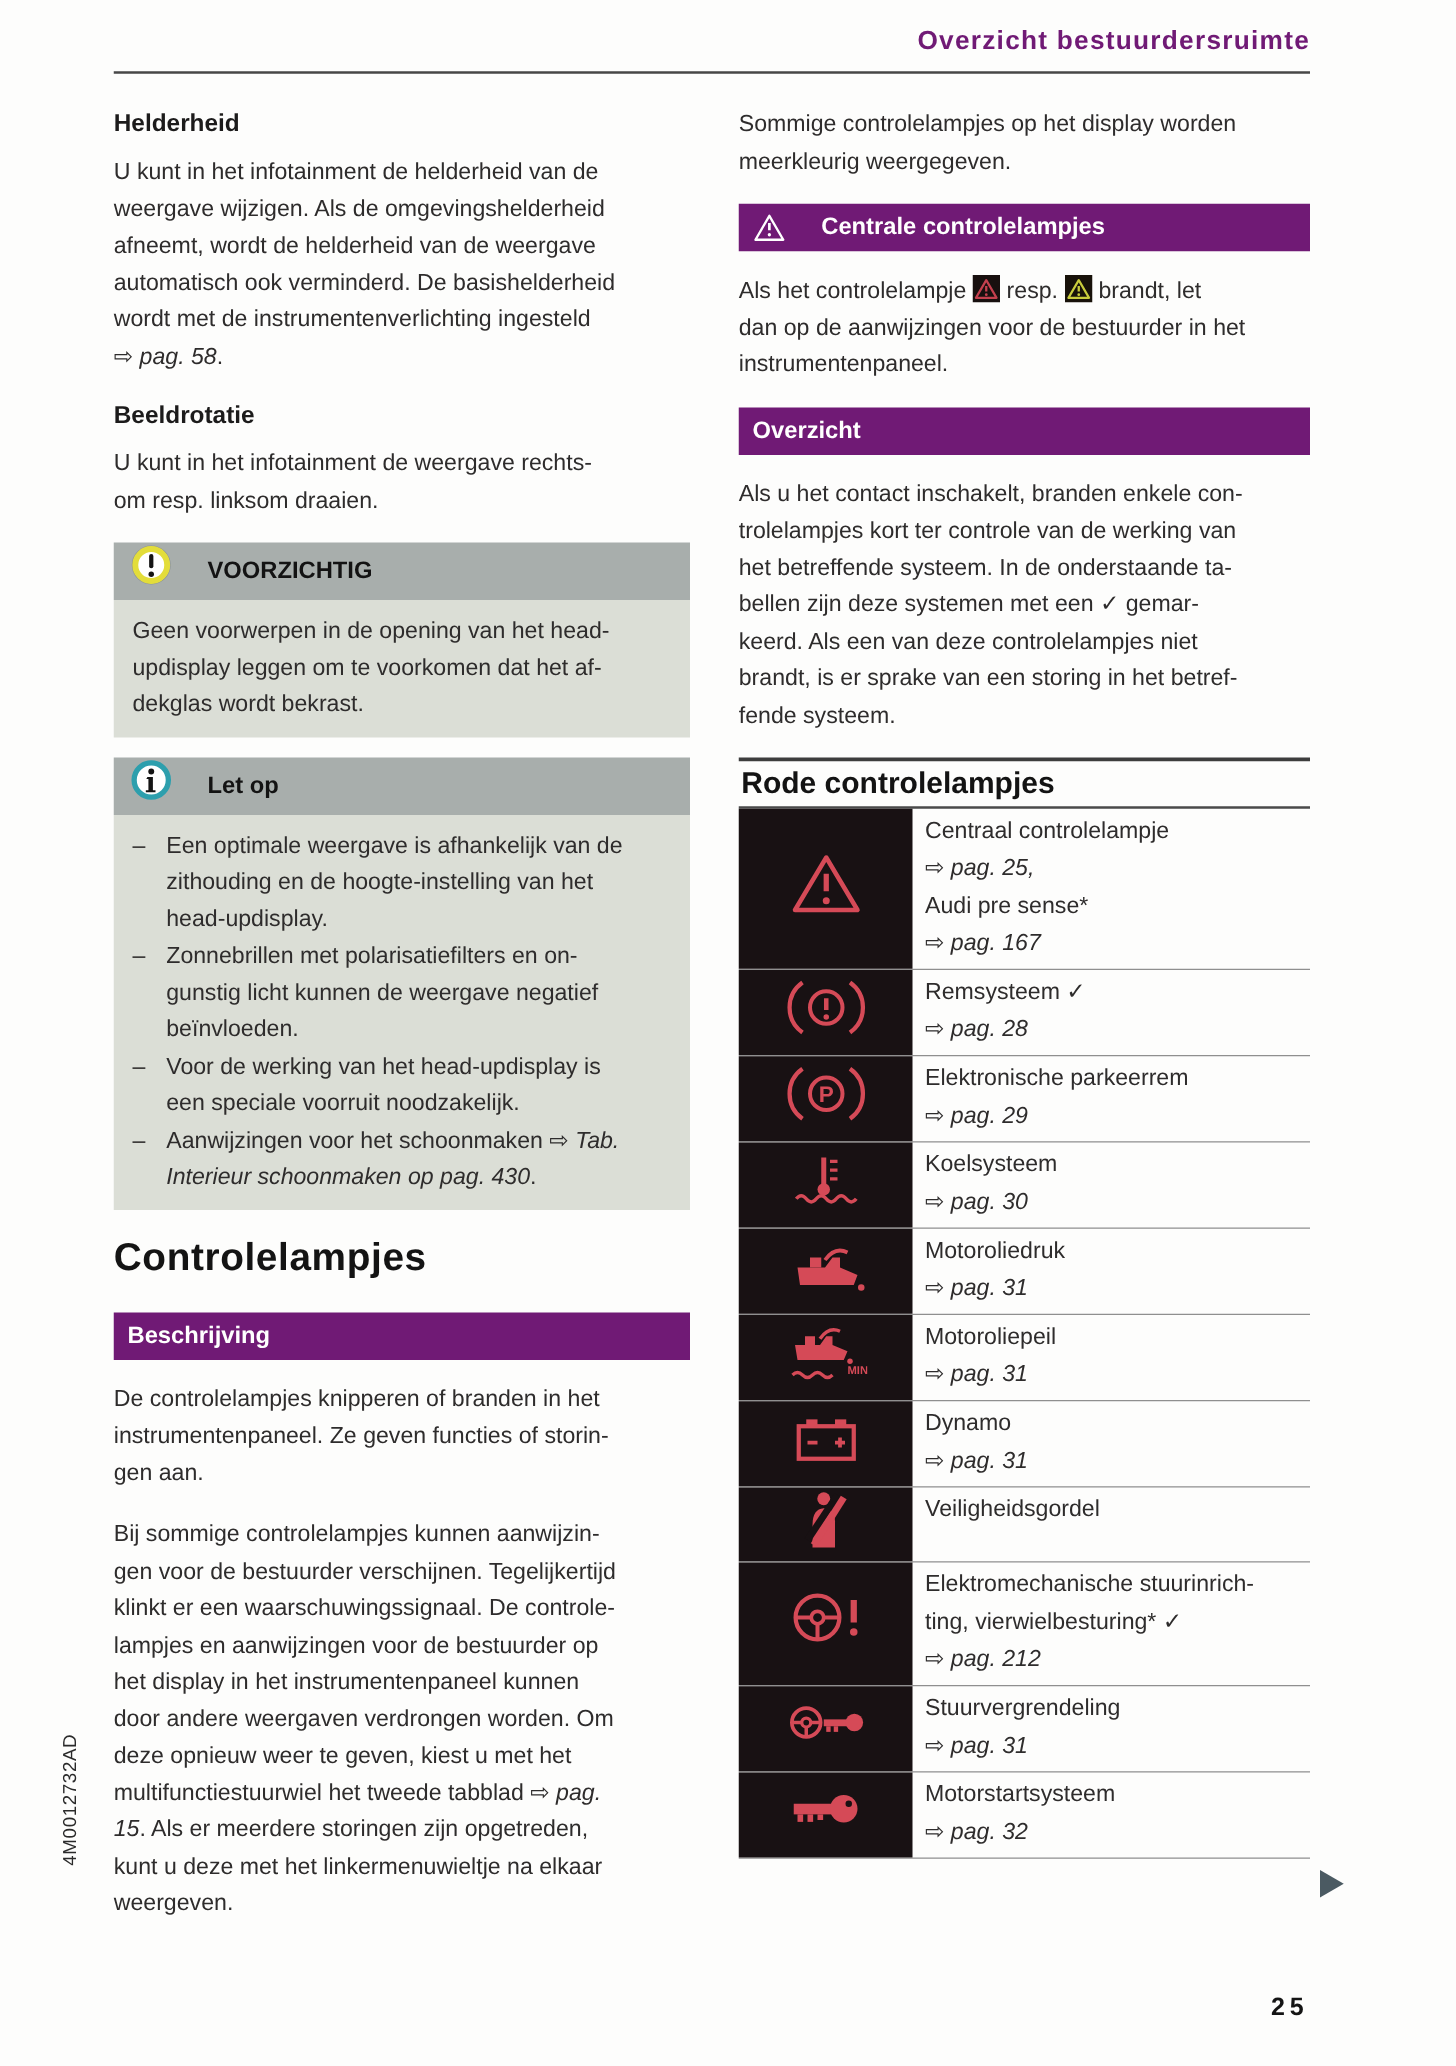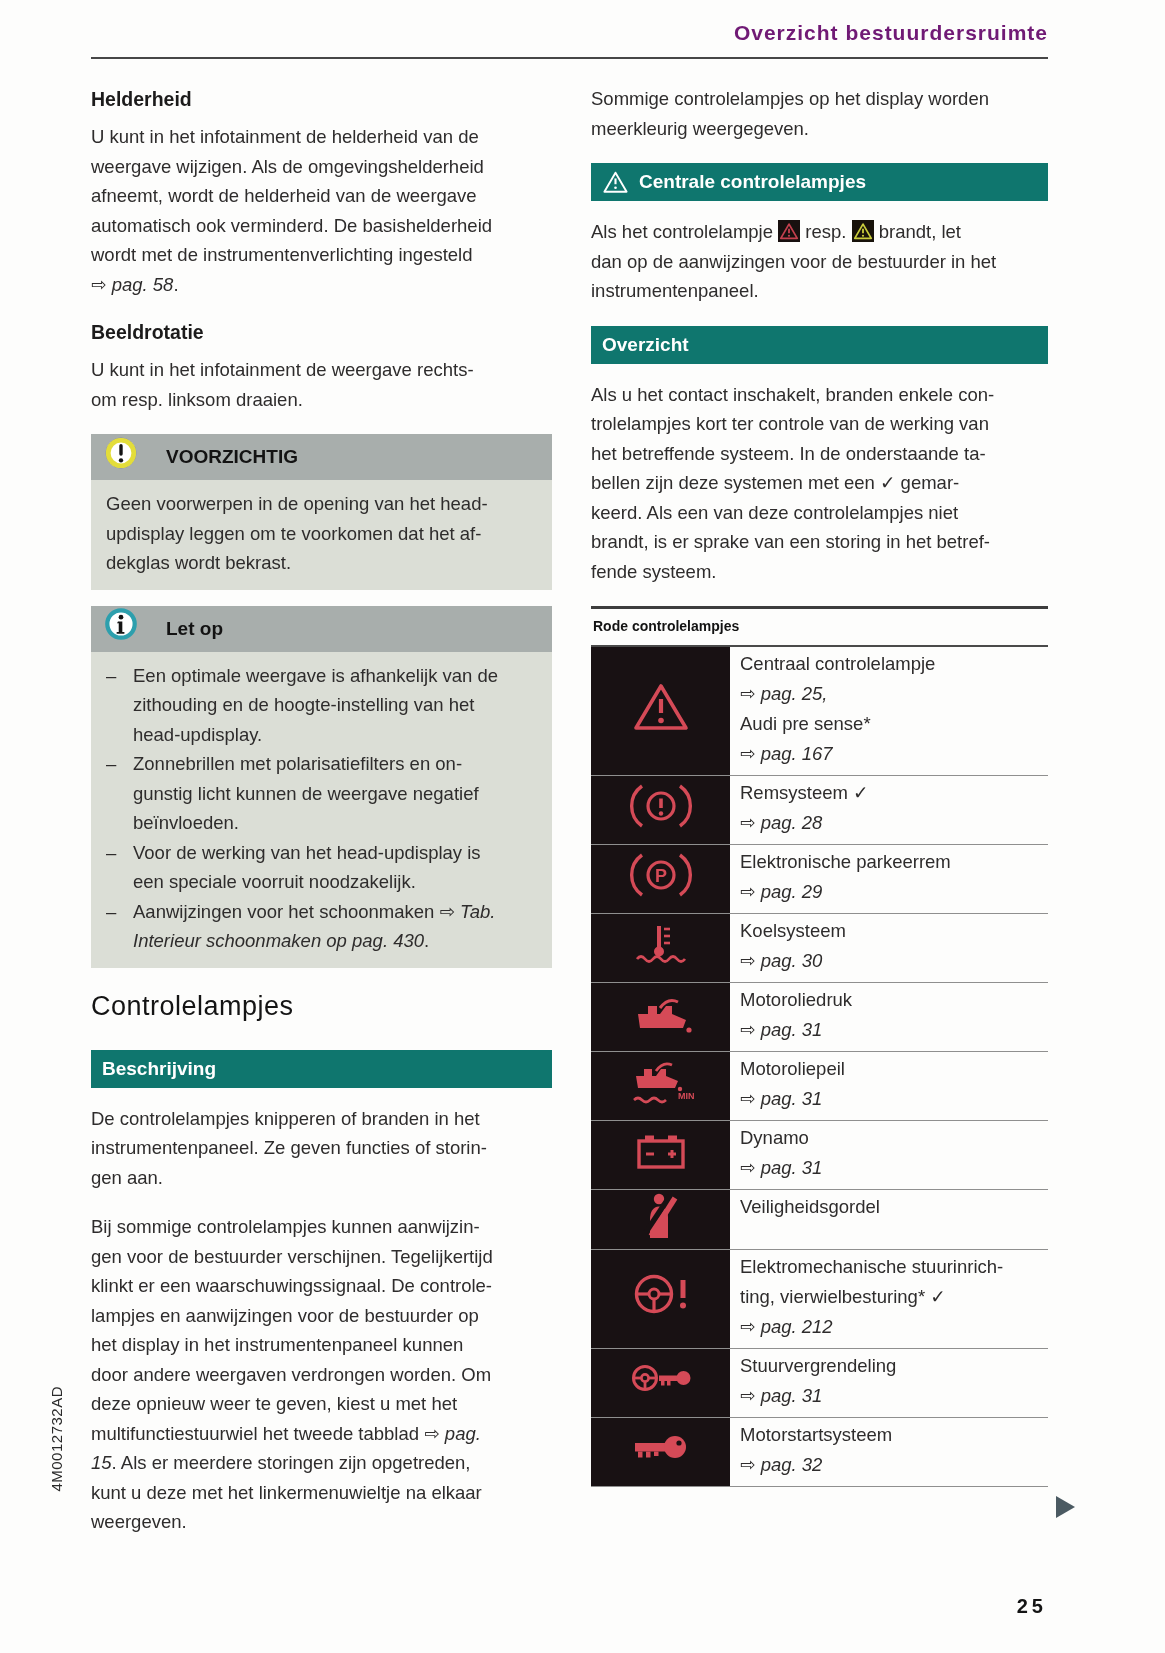--- a/index.html
+++ b/index.html
@@ -16,25 +16,25 @@
   }
   .title-rule{ position:absolute; left:91px; top:57px; width:957px; height:2px; background:#474747; }
 
   
   .col-left { position:absolute; left:91px;  top:86px; width:461px; }
   .col-right{ position:absolute; left:591px; top:84px; width:457px; }
 
   .para{ white-space:pre-line; margin:0 0 20px 0; }
   .para em{ font-style:italic; }
   h3.subhead{ font-size:19.5px; font-weight:bold; color:#1c1b1b; margin:0 0 10px 0; line-height:26px;}
-  h1.bighead{ font-size:27px; font-weight:normal; color:#141414; letter-spacing:.5px; margin:6px 0 22px 0; line-height:44px;}
+  h1.bighead{ font-size:31px; font-weight:bold; color:#141414; letter-spacing:.5px; margin:6px 0 22px 0; line-height:44px;}
 
   .banner{
-    display:flex; align-items:center; gap:10px;
-    background:#0f766e; color:#ffffff; font-weight:bold; font-size:19px;
+    display:flex; align-items:center; gap:28px;
+    background:#701a75; color:#ffffff; font-weight:bold; font-size:19px;
     height:38px; padding:0 0 0 11px; margin:0 0 16px 0;
   }
   .banner .b-icon{ display:inline-flex; }
 
   
   .callout{ margin:0 0 16px 0; }
   .callout .c-head{
     display:flex; align-items:center; gap:28px;
     background:#a8aeac; height:46px; padding:0 0 0 13px;
     font-weight:bold; font-size:19px; color:#131313;
@@ -44,21 +44,21 @@
   }
   .callout .c-body em{ font-style:italic; }
   .c-list-item{ padding-left:27px; text-indent:-27px; }
   .c-list-item .dash{ display:inline-block; width:27px; text-indent:0; }
 
   .inline-icon{ display:inline-flex; vertical-align:-4px; }
 
   
   .ind-table{ margin-top:2px; border-top:3px solid #3d3d3d; }
   .tbl-title{
-    font-weight:bold; font-size:14px; color:#131313;
+    font-weight:bold; font-size:24px; color:#131313;
     padding:4px 0 5px 2px; border-bottom:2px solid #4a4a4a; line-height:27px;
   }
   .tbl-row{ display:flex; border-bottom:1px solid #8f8f8f; }
   .tbl-icon-cell{
     width:139px; flex:0 0 139px; background:#181113;
     display:flex; align-items:center; justify-content:center;
   }
   .tbl-text-cell{ flex:1; padding:2px 0 6px 10px; line-height:30px; }
   .tbl-text-cell .t-line{ white-space:pre; }
   .tbl-text-cell em{ font-style:italic; }

